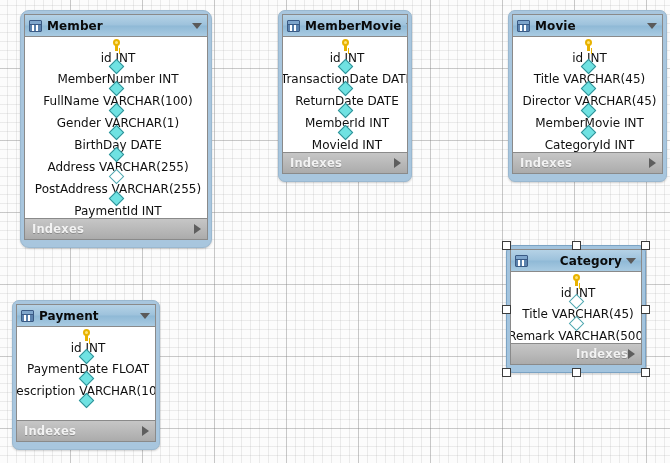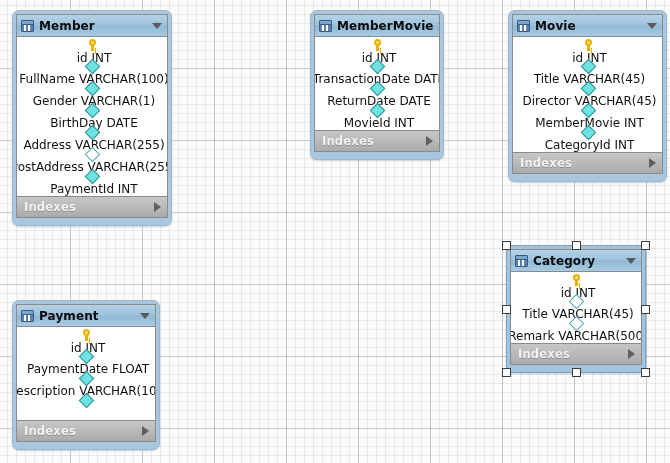--- a/index.html
+++ b/index.html
@@ -210,34 +210,38 @@
   .h-w  { left: -5px;  top: 50%;   margin-top: -4px; }
   .h-e  { right: -5px; top: 50%;   margin-top: -4px; }
   .h-sw { left: -5px;  bottom: -5px; }
   .h-s  { left: 50%;   bottom: -5px; margin-left: -4px; }
   .h-se { right: -5px; bottom: -5px; }
 </style>
 </head>
 <body>
 
 <div id="canvas">
-    <div class="table-entity" style="left: 12px; top: 10px; width: 160px;">
+    <div class="table-entity" style="left: 20px; top: 10px; width: 192px; border-radius: 9px;">
       <div class="te-inner">
         <div class="te-title">
           <span class="icon-table"></span>
           <span class="te-title-text">Member</span>
           <span class="caret"></span>
         </div>
         <div class="te-cols">
           <div class="col-row">
             <span class="icon-key"></span>
             <span class="col-text">id INT</span>
           </div>
           <div class="col-row">
             <span class="icon-diamond filled"></span>
+            <span class="col-text">MemberNumber INT</span>
+          </div>
+          <div class="col-row">
+            <span class="icon-diamond filled"></span>
             <span class="col-text">FullName VARCHAR(100)</span>
           </div>
           <div class="col-row">
             <span class="icon-diamond filled"></span>
             <span class="col-text">Gender VARCHAR(1)</span>
           </div>
           <div class="col-row">
             <span class="icon-diamond filled"></span>
             <span class="col-text">BirthDay DATE</span>
           </div>
@@ -253,39 +257,43 @@
             <span class="icon-diamond filled"></span>
             <span class="col-text">PaymentId INT</span>
           </div>
         </div>
         <div class="te-indexes">
           <span class="te-indexes-label">Indexes</span>
           <span class="tri-right"></span>
         </div>
       </div>
     </div>
-    <div class="table-entity" style="left: 278px; top: 10px; width: 134px; margin-left: 32px;">
+    <div class="table-entity" style="left: 278px; top: 10px; width: 134px;">
       <div class="te-inner">
         <div class="te-title">
           <span class="icon-table"></span>
           <span class="te-title-text">MemberMovie</span>
           <span class="caret"></span>
         </div>
         <div class="te-cols">
           <div class="col-row">
             <span class="icon-key"></span>
             <span class="col-text">id INT</span>
           </div>
           <div class="col-row">
             <span class="icon-diamond filled"></span>
             <span class="col-text">TransactionDate DATE</span>
           </div>
           <div class="col-row">
             <span class="icon-diamond filled"></span>
             <span class="col-text">ReturnDate DATE</span>
+          </div>
+          <div class="col-row">
+            <span class="icon-diamond filled"></span>
+            <span class="col-text">MemberId INT</span>
           </div>
           <div class="col-row">
             <span class="icon-diamond filled"></span>
             <span class="col-text">MovieId INT</span>
           </div>
         </div>
         <div class="te-indexes">
           <span class="te-indexes-label">Indexes</span>
           <span class="tri-right"></span>
         </div>
@@ -349,21 +357,21 @@
           <div class="col-row">
             <span class="icon-diamond filled"></span>
           </div>
         </div>
         <div class="te-indexes">
           <span class="te-indexes-label">Indexes</span>
           <span class="tri-right"></span>
         </div>
       </div>
     </div>
-    <div class="table-entity selected" style="left: 506px; top: 245px; width: 140px;">
+    <div class="table-entity selected" style="left: 506px; top: 245px; width: 140px; text-align: right;">
       <div class="te-inner">
         <div class="te-title">
           <span class="icon-table"></span>
           <span class="te-title-text">Category</span>
           <span class="caret"></span>
         </div>
         <div class="te-cols">
           <div class="col-row">
             <span class="icon-key"></span>
             <span class="col-text">id INT</span>

